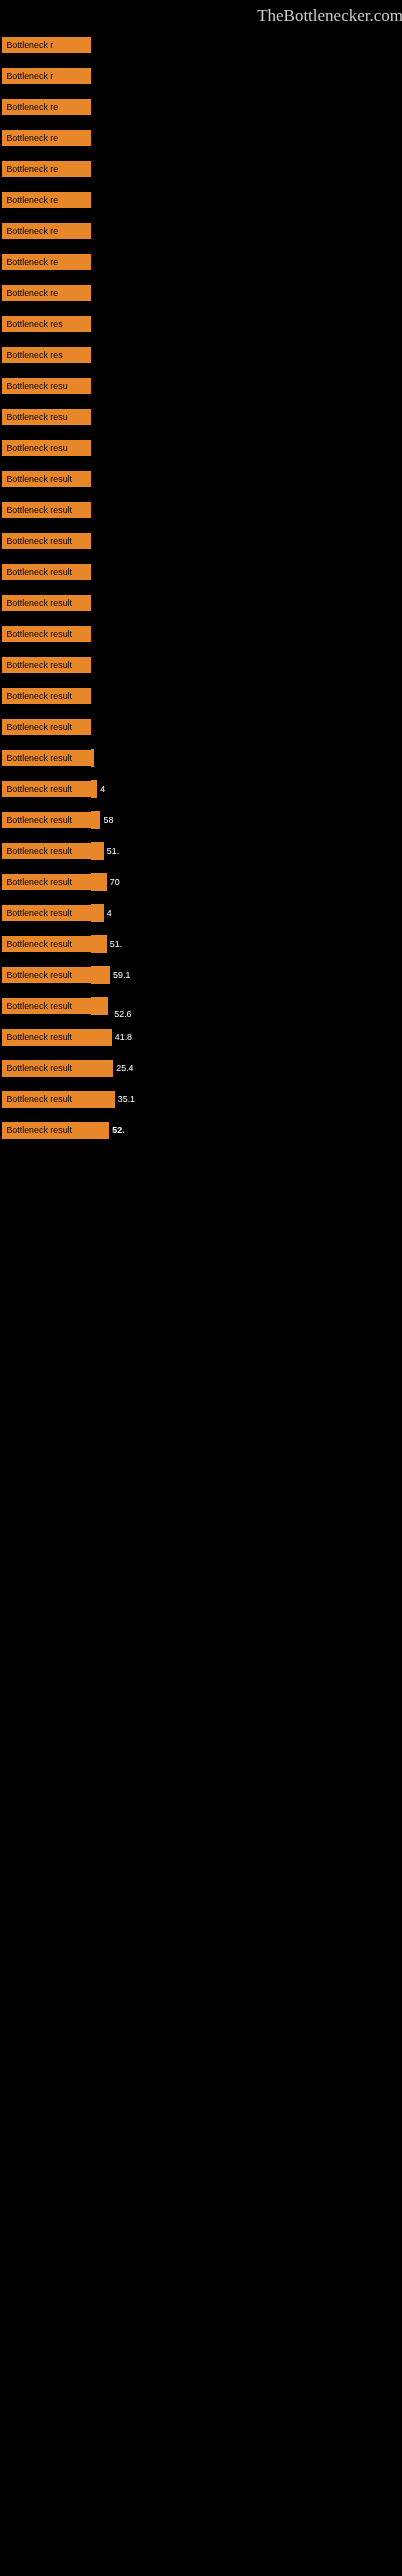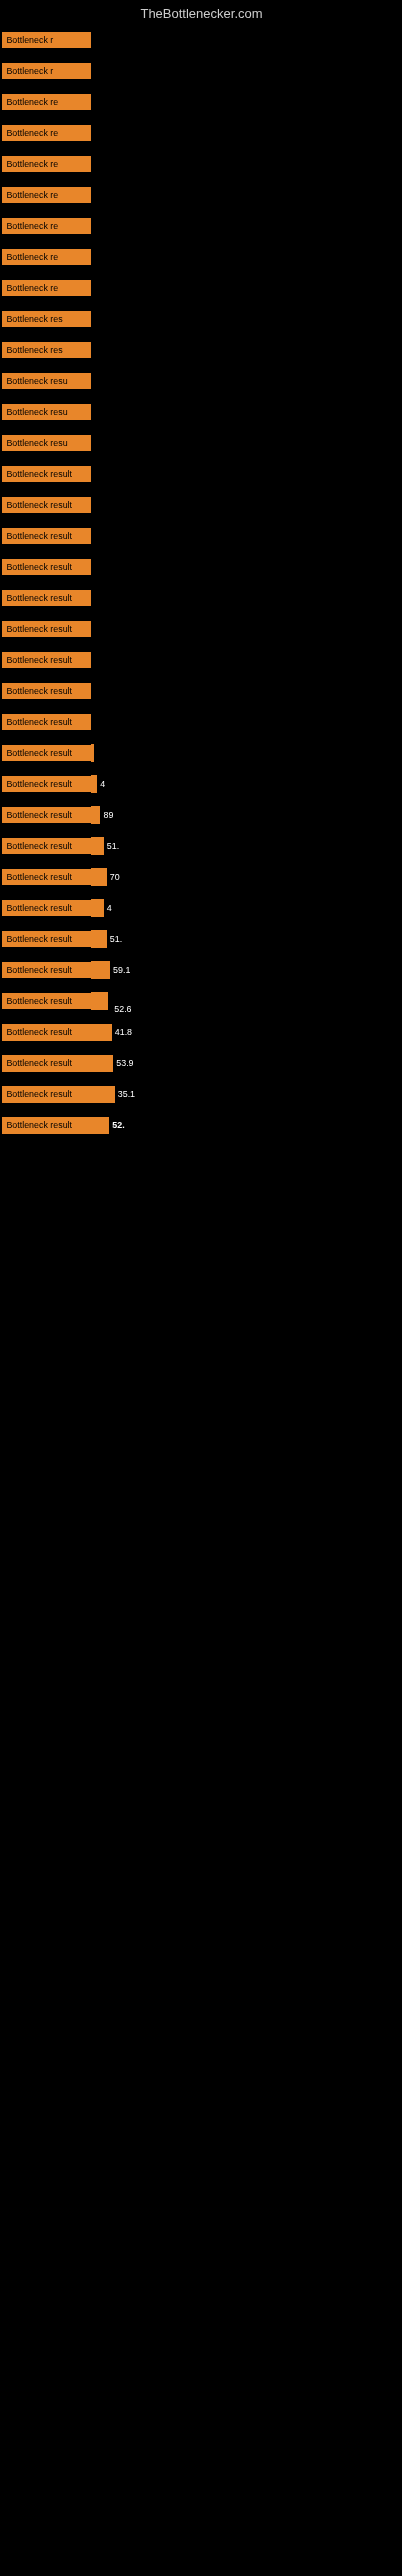--- a/index.html
+++ b/index.html
@@ -4,24 +4,25 @@
   <style>
     * { margin: 0; padding: 0; box-sizing: border-box; }
     body {
       background-color: #000;
       font-family: Arial, sans-serif;
       width: 403px;
       min-height: 2576px;
       position: relative;
     }
     .site-title {
-      text-align: center;
+      text-align: right;
       color: #ccc;
-      font-size: 13px;
+      font-size: 17px;
       padding: 6.4px 0 3.2px 0;
+      font-family: Liberation Serif, serif;
     }
   </style>
 </head>
 <body>
 
 <div class="site-title">
   <span>TheBottlenecker.com</span>
 </div>
 
 <div id="bars-container">
@@ -99,21 +100,21 @@
       <span style="background-color: rgb(232, 134, 42); height: 17.7px; display: inline-block; width: 3.2px;"></span>
     </div>
     <div style="display: flex; align-items: center; padding: 3.2px 1.6px; min-height: 31px;">
       <span style="background-color: rgb(232, 134, 42); color: rgb(0, 0, 0); font-size: 8.9px; padding: 3.2px 4.8px; white-space: nowrap; min-width: 89px; display: inline-block;">Bottleneck result</span>
       <span style="background-color: rgb(232, 134, 42); height: 17.7px; display: inline-block; width: 6.4px;"></span>
       <span style="color: rgb(255, 255, 255); font-size: 8.9px; padding-left: 3.2px;">4</span>
     </div>
     <div style="display: flex; align-items: center; padding: 3.2px 1.6px; min-height: 31px;">
       <span style="background-color: rgb(232, 134, 42); color: rgb(0, 0, 0); font-size: 8.9px; padding: 3.2px 4.8px; white-space: nowrap; min-width: 89px; display: inline-block;">Bottleneck result</span>
       <span style="background-color: rgb(232, 134, 42); height: 17.7px; display: inline-block; width: 9.7px;"></span>
-      <span style="color: rgb(255, 255, 255); font-size: 8.9px; padding-left: 3.2px;">89</span>
+      <span style="color: rgb(255, 255, 255); font-size: 8.9px; padding-left: 3.2px;">58</span>
     </div>
     <div style="display: flex; align-items: center; padding: 3.2px 1.6px; min-height: 31px;">
       <span style="background-color: rgb(232, 134, 42); color: rgb(0, 0, 0); font-size: 8.9px; padding: 3.2px 4.8px; white-space: nowrap; min-width: 89px; display: inline-block;">Bottleneck result</span>
       <span style="background-color: rgb(232, 134, 42); height: 17.7px; display: inline-block; width: 13px;"></span>
       <span style="color: rgb(255, 255, 255); font-size: 8.9px; padding-left: 3.2px;">51.</span>
     </div>
     <div style="display: flex; align-items: center; padding: 3.2px 1.6px; min-height: 31px;">
       <span style="background-color: rgb(232, 134, 42); color: rgb(0, 0, 0); font-size: 8.9px; padding: 3.2px 4.8px; white-space: nowrap; min-width: 89px; display: inline-block;">Bottleneck result</span>
       <span style="background-color: rgb(232, 134, 42); height: 17.7px; display: inline-block; width: 16px;"></span>
       <span style="color: rgb(255, 255, 255); font-size: 8.9px; padding-left: 3.2px;">70</span>
@@ -139,21 +140,21 @@
       <span style="color: rgb(255, 255, 255); font-size: 8.9px; padding-left: 6px; margin-top: 15px;">52.6</span>
     </div>
     <div style="display: flex; align-items: center; padding: 3.2px 1.6px; min-height: 31px;">
       <span style="background-color: rgb(232, 134, 42); color: rgb(0, 0, 0); font-size: 8.9px; padding: 3.2px 4.8px; white-space: nowrap; min-width: 89px; display: inline-block;">Bottleneck result</span>
       <span style="background-color: rgb(232, 134, 42); height: 17.7px; display: inline-block; width: 21px;"></span>
       <span style="color: rgb(255, 255, 255); font-size: 8.9px; padding-left: 3.2px;">41.8</span>
     </div>
     <div style="display: flex; align-items: center; padding: 3.2px 1.6px; min-height: 31px;">
       <span style="background-color: rgb(232, 134, 42); color: rgb(0, 0, 0); font-size: 8.9px; padding: 3.2px 4.8px; white-space: nowrap; min-width: 89px; display: inline-block;">Bottleneck result</span>
       <span style="background-color: rgb(232, 134, 42); height: 17.7px; display: inline-block; width: 22.5px;"></span>
-      <span style="color: rgb(255, 255, 255); font-size: 8.9px; padding-left: 3.2px;">53.9</span>
+      <span style="color: rgb(255, 255, 255); font-size: 8.9px; padding-left: 3.2px;">25.4</span>
     </div>
     <div style="display: flex; align-items: center; padding: 3.2px 1.6px; min-height: 31px;">
       <span style="background-color: rgb(232, 134, 42); color: rgb(0, 0, 0); font-size: 8.9px; padding: 3.2px 4.8px; white-space: nowrap; min-width: 89px; display: inline-block;">Bottleneck result</span>
       <span style="background-color: rgb(232, 134, 42); height: 17.7px; display: inline-block; width: 24px;"></span>
       <span style="color: rgb(255, 255, 255); font-size: 8.9px; padding-left: 3.2px;">35.1</span>
     </div>
     <div style="display: flex; align-items: center; padding: 3.2px 1.6px; min-height: 31px;">
       <span style="background-color: rgb(232, 134, 42); color: rgb(0, 0, 0); font-size: 8.9px; padding: 3.2px 4.8px; white-space: nowrap; min-width: 89px; display: inline-block;">Bottleneck result</span>
       <span style="background-color: rgb(232, 134, 42); height: 17.7px; display: inline-block; width: 18.5px;"></span>
       <span style="color: rgb(255, 255, 255); font-size: 8.9px; padding-left: 3.2px; font-weight: bold;">52.</span>

